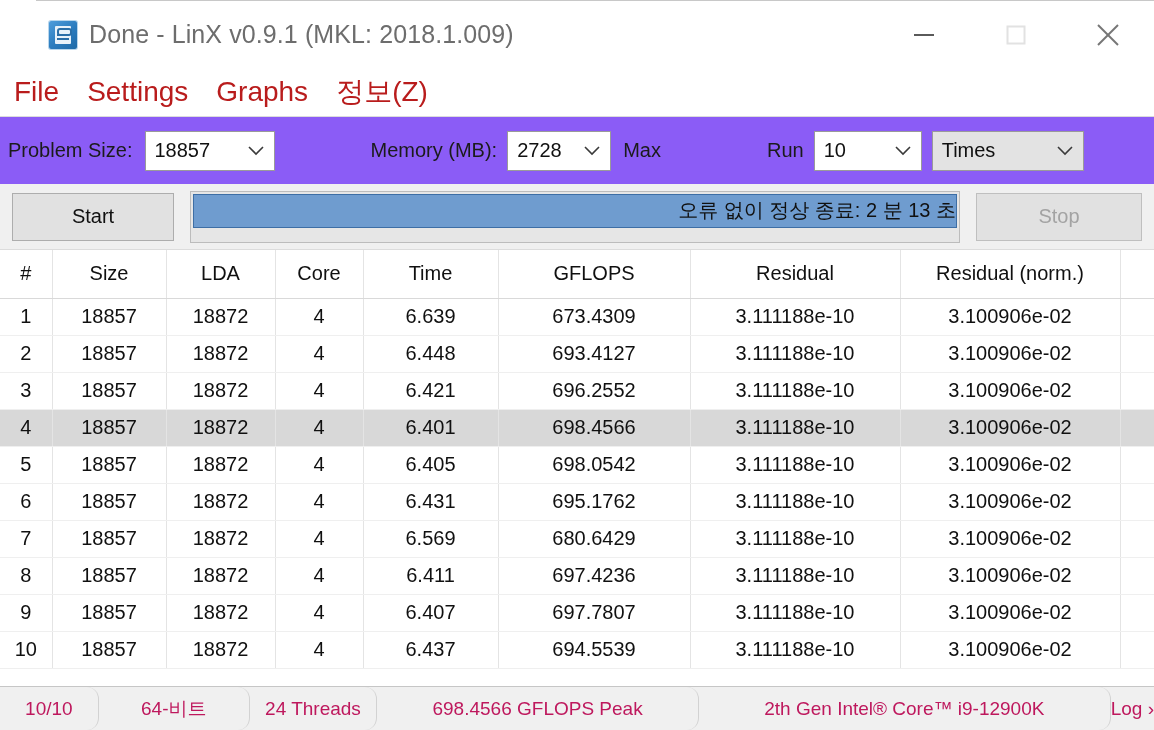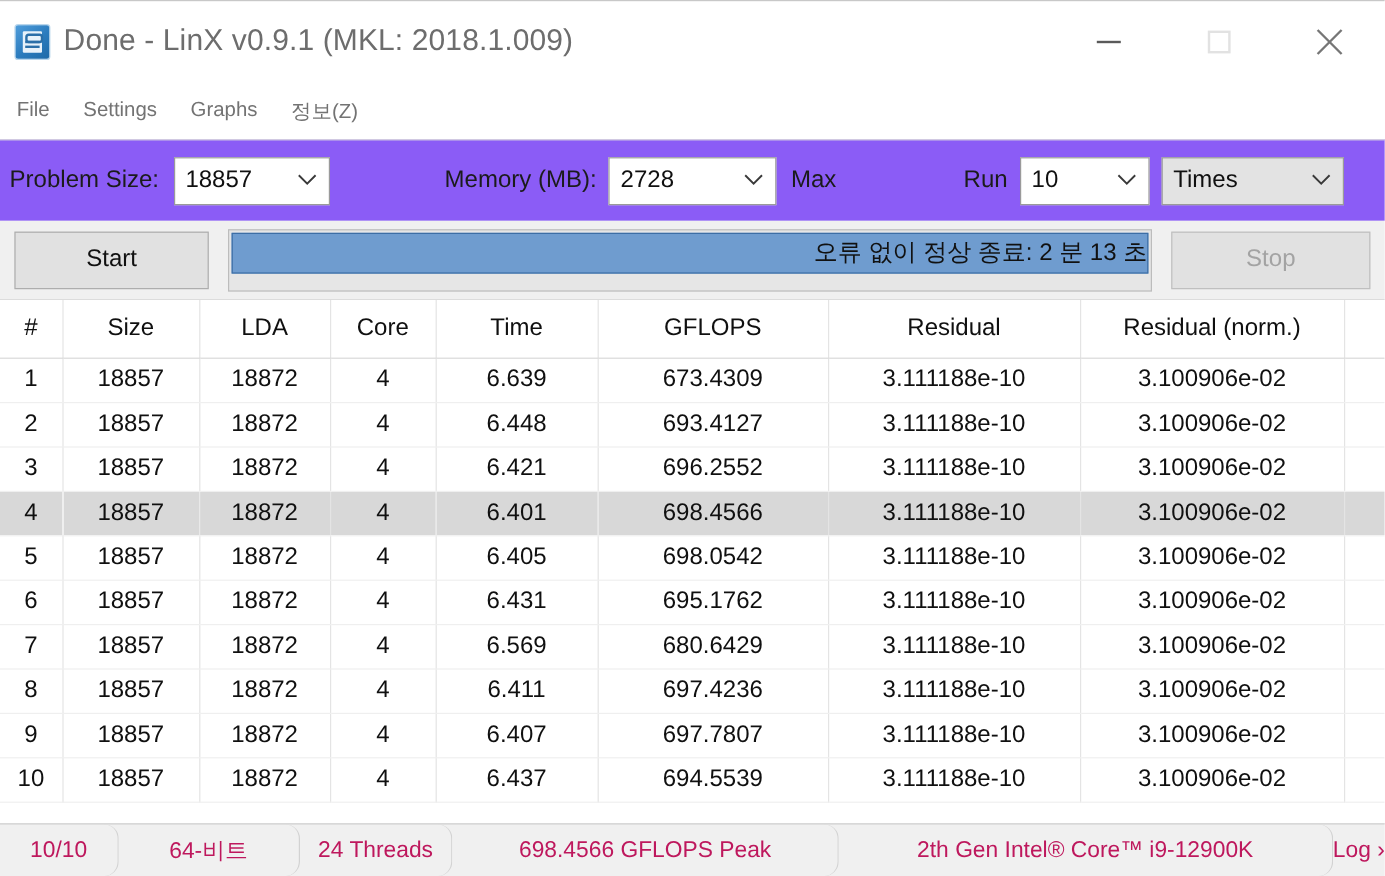--- a/index.html
+++ b/index.html
@@ -28,20 +28,21 @@
   
   .titlebar {
     height: 68px;
     flex: 0 0 68px;
     background: #ffffff;
     display: flex;
     align-items: center;
     position: relative;
     border-top: 1px solid #c8c8c8;
     box-sizing: border-box;
+    margin-left: 36px;
   }
   .app-icon {
     width: 28px;
     height: 28px;
     margin-left: 13px;
     margin-right: 12px;
     flex: 0 0 28px;
     border-radius: 2px;
     background: linear-gradient(140deg, #4f9ddb 0%, #2b7bbd 55%, #1e6aa8 100%);
     position: relative;
@@ -100,22 +101,22 @@
   .menubar {
     height: 48px;
     flex: 0 0 48px;
     background: #ffffff;
     display: flex;
     align-items: center;
     padding-left: 14px;
     box-sizing: border-box;
   }
   .menu-item {
-    font-size: 17px;
-    color: #737373;
+    font-size: 28px;
+    color: #b91c1c;
     margin-right: 28px;
     white-space: nowrap;
     cursor: default;
   }
   .menu-item.korean { margin-right: 0; }
 
   
   .toolbar {
     flex: 0 0 68px;
     height: 68px;
@@ -326,21 +327,21 @@
       <span class="cval">18857</span>
       <span class="carrow">
         <svg width="16" height="10" viewBox="0 0 16 10">
             <polyline points="1,1 8,8 15,1" fill="none" stroke="#3a3a3a" stroke-width="1.6"></polyline>
           </svg>
       </span>
     </div>
 
     <div class="tb-label" style="margin-left:96px;">Memory (MB):</div>
 
-    <div class="combo" style="width:140px; margin-left:10px;">
+    <div class="combo" style="width:104px; margin-left:10px;">
       <span class="cval">2728</span>
       <span class="carrow">
         <svg width="16" height="10" viewBox="0 0 16 10">
             <polyline points="1,1 8,8 15,1" fill="none" stroke="#3a3a3a" stroke-width="1.6"></polyline>
           </svg>
       </span>
     </div>
 
     <div class="tb-label" style="margin-left:12px;">Max</div>
 

